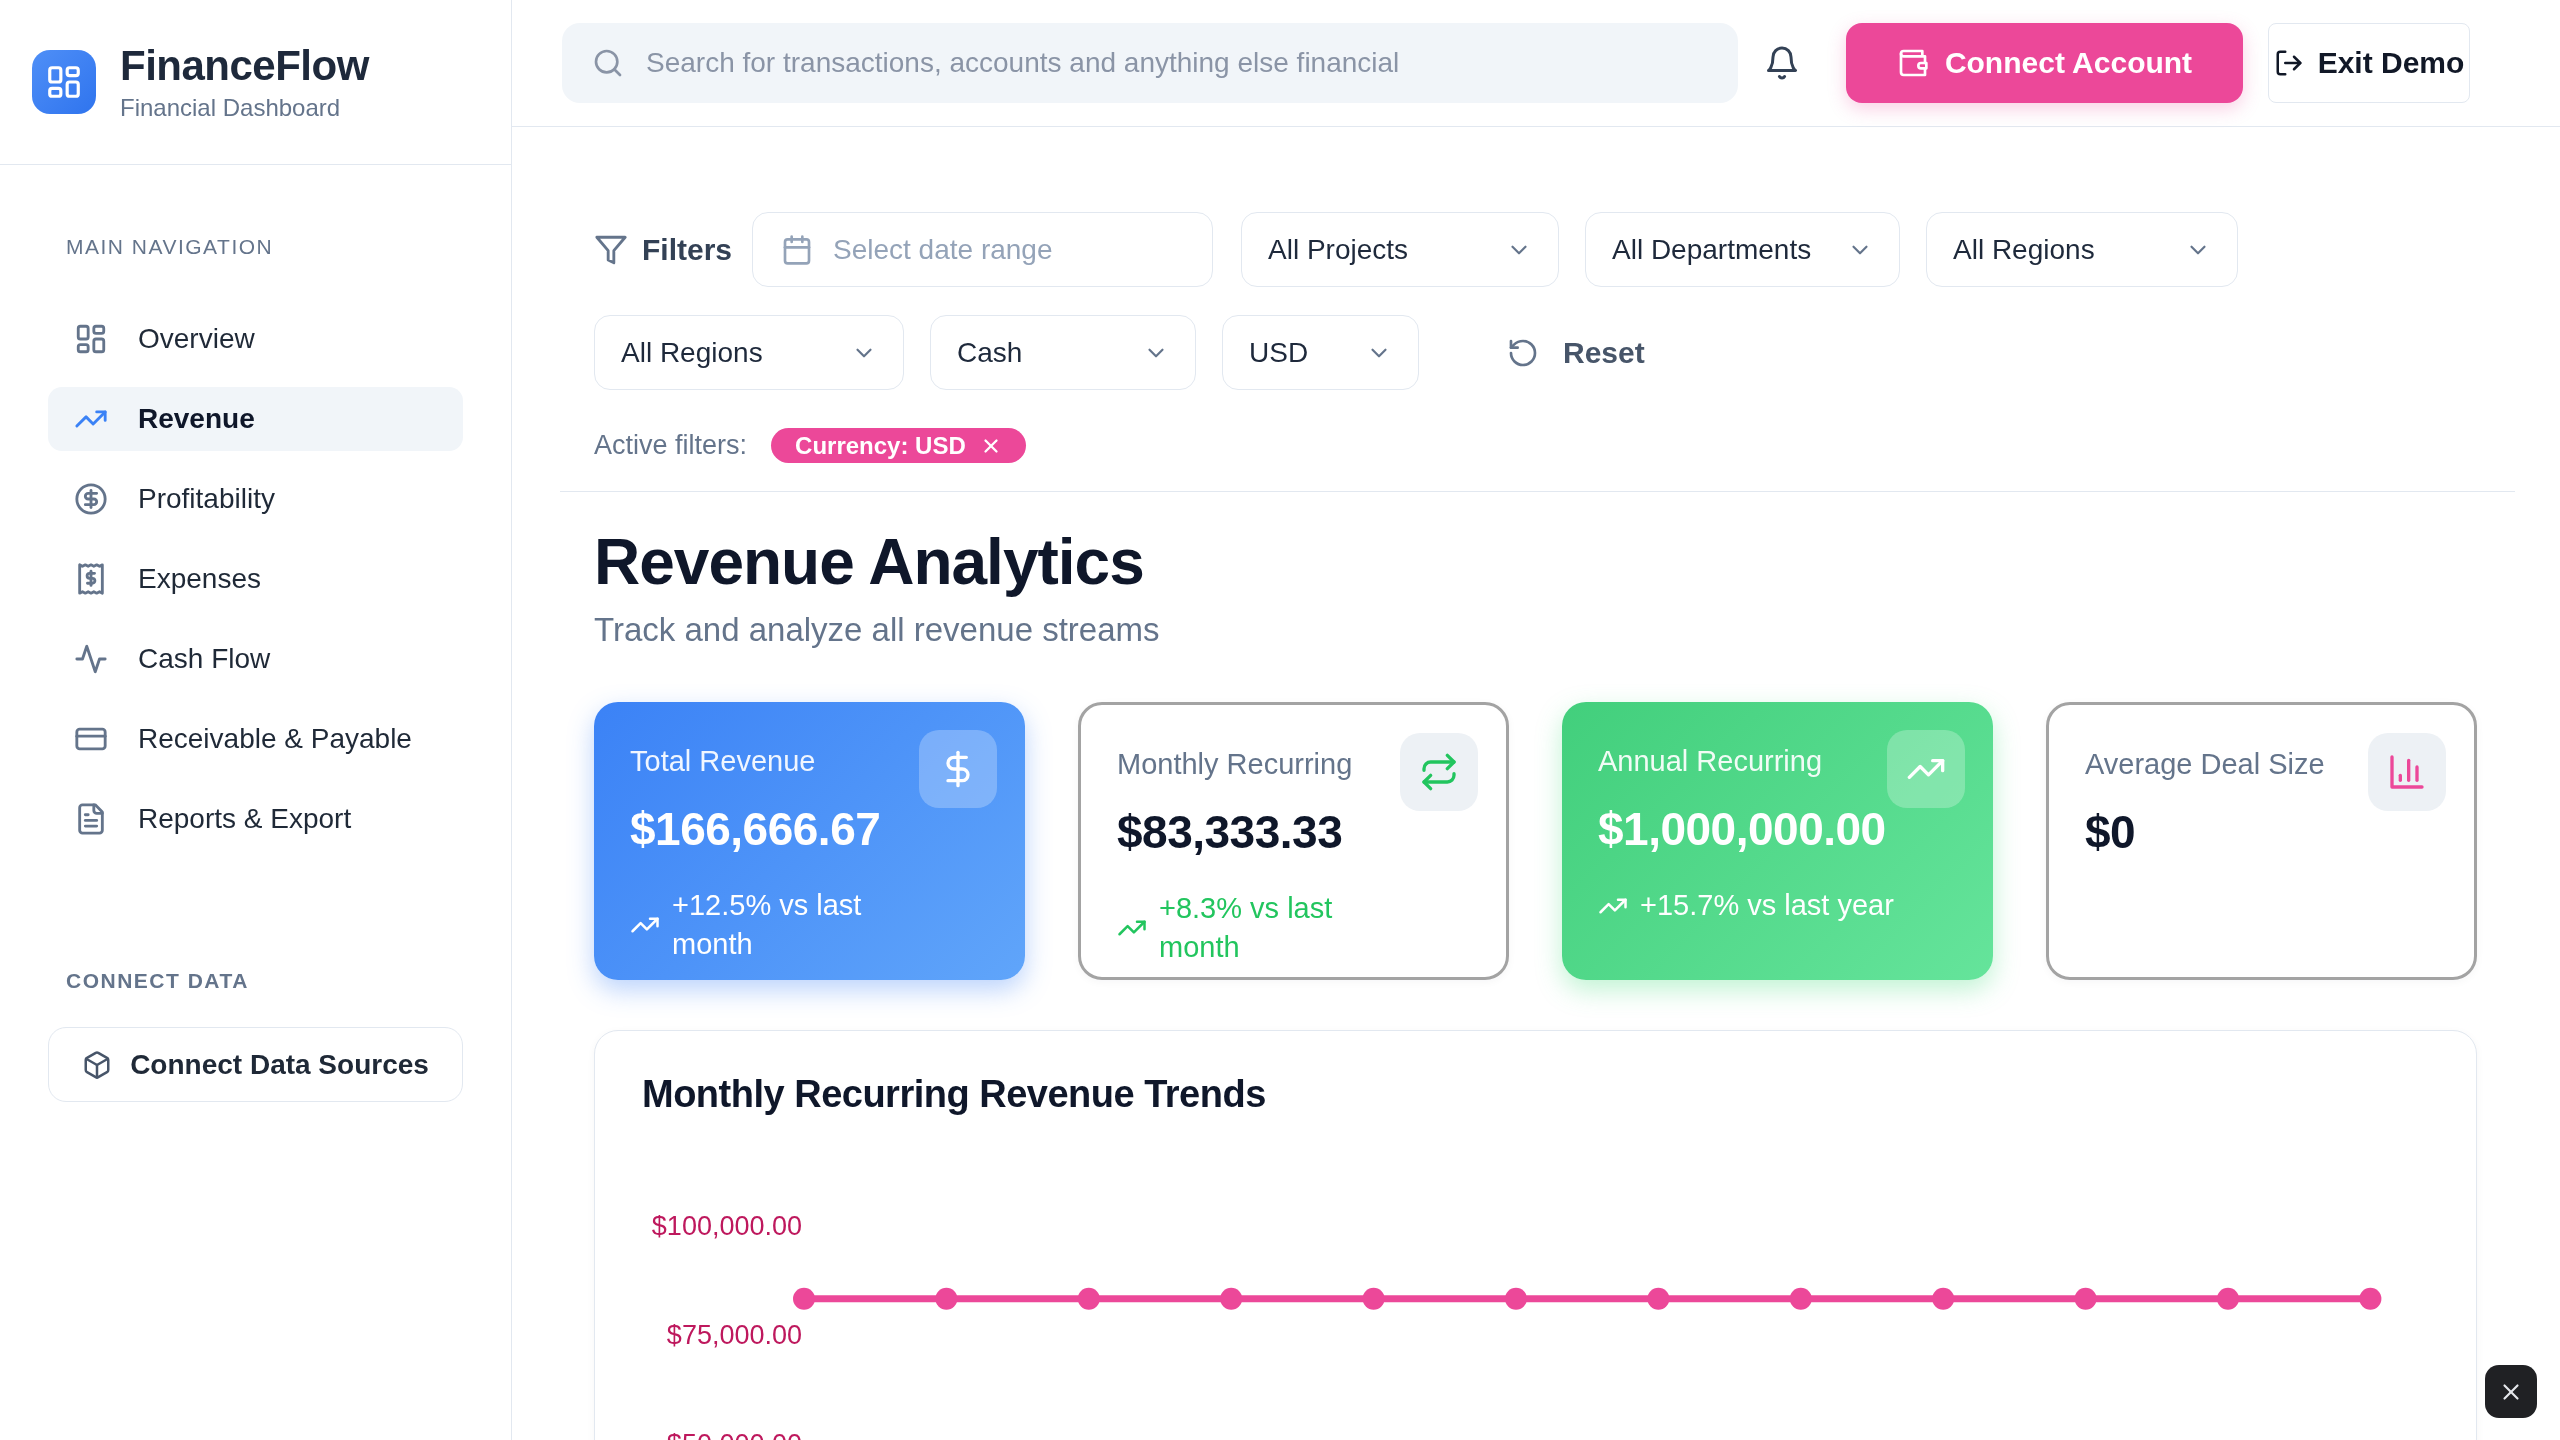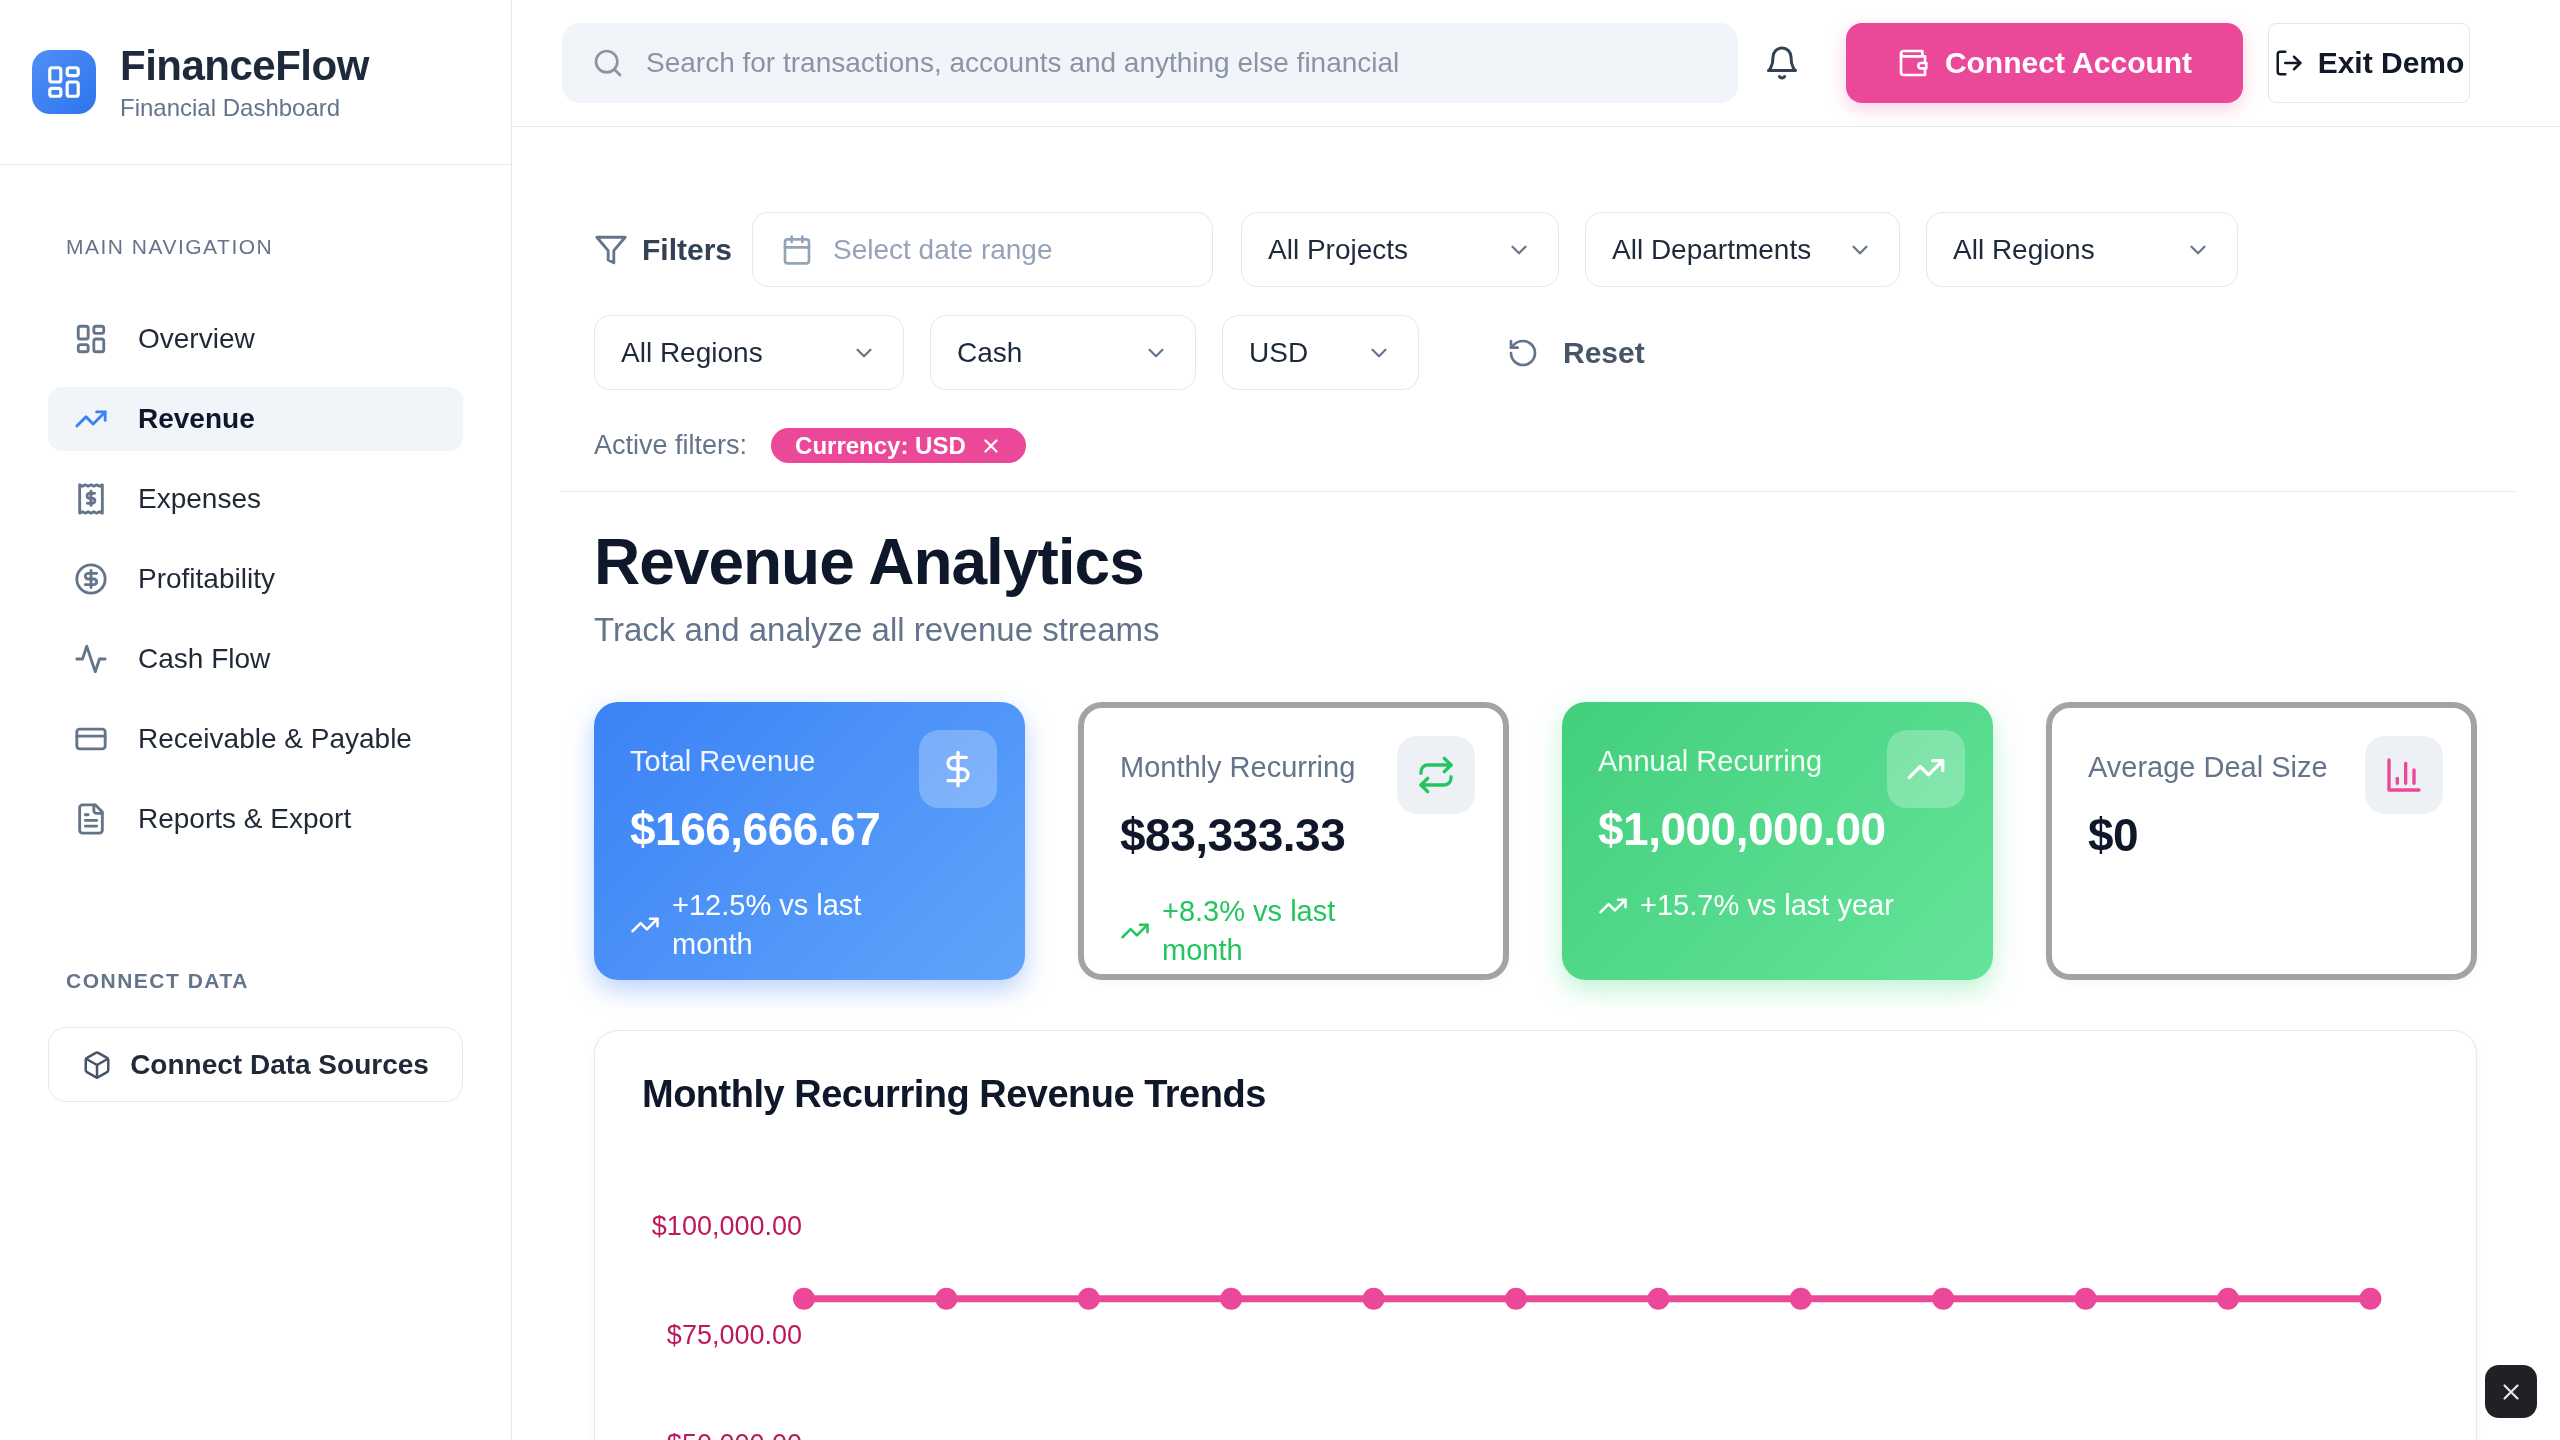--- a/index.html
+++ b/index.html
@@ -79,21 +79,21 @@
     font-weight:600; cursor:pointer; }
   .divider { border:none; border-top:1px solid #e2e8f0; margin:28px -38px 0 -34px; }
 
   .page-title { margin-top:33px; font-size:64px; font-weight:800; color:#0f172a;
     letter-spacing:-1px; }
   .page-sub { margin-top:12px; font-size:33px; color:#64748b; }
 
   
   .cards { margin-top:53px; display:grid; grid-template-columns:repeat(4,1fr); gap:53px; }
   .card { position:relative; height:278px; border-radius:24px; padding:33px 36px;
-    background:#fff; border:6px solid #a3a3a3; box-shadow:0 2px 8px rgba(15,23,42,.04); }
+    background:#fff; border:3px solid #a3a3a3; box-shadow:0 2px 8px rgba(15,23,42,.04); }
   .card.c-blue { background:linear-gradient(135deg,#3b82f6,#60a5fa); border:none; color:#fff;
     box-shadow:0 10px 26px rgba(59,130,246,.35); }
   .card.c-green { background:linear-gradient(135deg,#42cf7c,#65e49b); border:none; color:#fff;
     box-shadow:0 10px 26px rgba(74,222,128,.35); }
   .card-label { font-size:29px; font-weight:500; color:#64748b; margin-top:10px; }
   .c-blue .card-label, .c-green .card-label { color:rgba(255,255,255,.92); }
   .card-icon { position:absolute; top:28px; right:28px; width:78px; height:78px;
     border-radius:20px; background:#edf1f5; display:flex; align-items:center;
     justify-content:center; }
   .c-blue .card-icon, .c-green .card-icon { background:rgba(255,255,255,.25); color:#fff; }
@@ -156,36 +156,36 @@
             <svg width="34" height="34" viewBox="0 0 24 24" fill="none" stroke="currentColor" stroke-width="2" stroke-linecap="round" stroke-linejoin="round">
               <polyline points="22 7 13.5 15.5 8.5 10.5 2 17"></polyline>
               <polyline points="16 7 22 7 22 13"></polyline>
             </svg>
           </span>
                  <span>Revenue</span>
         </div>
         <div class="nav-item">
           <span class="ni-icon">
             <svg width="34" height="34" viewBox="0 0 24 24" fill="none" stroke="currentColor" stroke-width="2" stroke-linecap="round" stroke-linejoin="round">
+              <circle cx="12" cy="12" r="10"></circle>
+              <path d="M16 8h-6a2 2 0 1 0 0 4h4a2 2 0 1 1 0 4H8"></path>
+              <path d="M12 18V6"></path>
+            </svg>
+          </span>
+                 <span>Profitability</span>
+        </div>
+        <div class="nav-item">
+          <span class="ni-icon">
+            <svg width="34" height="34" viewBox="0 0 24 24" fill="none" stroke="currentColor" stroke-width="2" stroke-linecap="round" stroke-linejoin="round">
               <path d="M4 2v20l2-1 2 1 2-1 2 1 2-1 2 1 2-1 2 1V2l-2 1-2-1-2 1-2-1-2 1-2-1-2 1Z"></path>
               <path d="M14.5 8h-3.5a1.75 1.75 0 1 0 0 3.5h2a1.75 1.75 0 1 1 0 3.5H9.5"></path>
               <path d="M12 16.5v-10"></path>
             </svg>
           </span>
                  <span>Expenses</span>
-        </div>
-        <div class="nav-item">
-          <span class="ni-icon">
-            <svg width="34" height="34" viewBox="0 0 24 24" fill="none" stroke="currentColor" stroke-width="2" stroke-linecap="round" stroke-linejoin="round">
-              <circle cx="12" cy="12" r="10"></circle>
-              <path d="M16 8h-6a2 2 0 1 0 0 4h4a2 2 0 1 1 0 4H8"></path>
-              <path d="M12 18V6"></path>
-            </svg>
-          </span>
-                 <span>Profitability</span>
         </div>
         <div class="nav-item">
           <span class="ni-icon">
             <svg width="34" height="34" viewBox="0 0 24 24" fill="none" stroke="currentColor" stroke-width="2" stroke-linecap="round" stroke-linejoin="round">
               <path d="M22 12h-4l-3 9L9 3l-3 9H2"></path>
             </svg>
           </span>
                  <span>Cash Flow</span>
         </div>
         <div class="nav-item">

